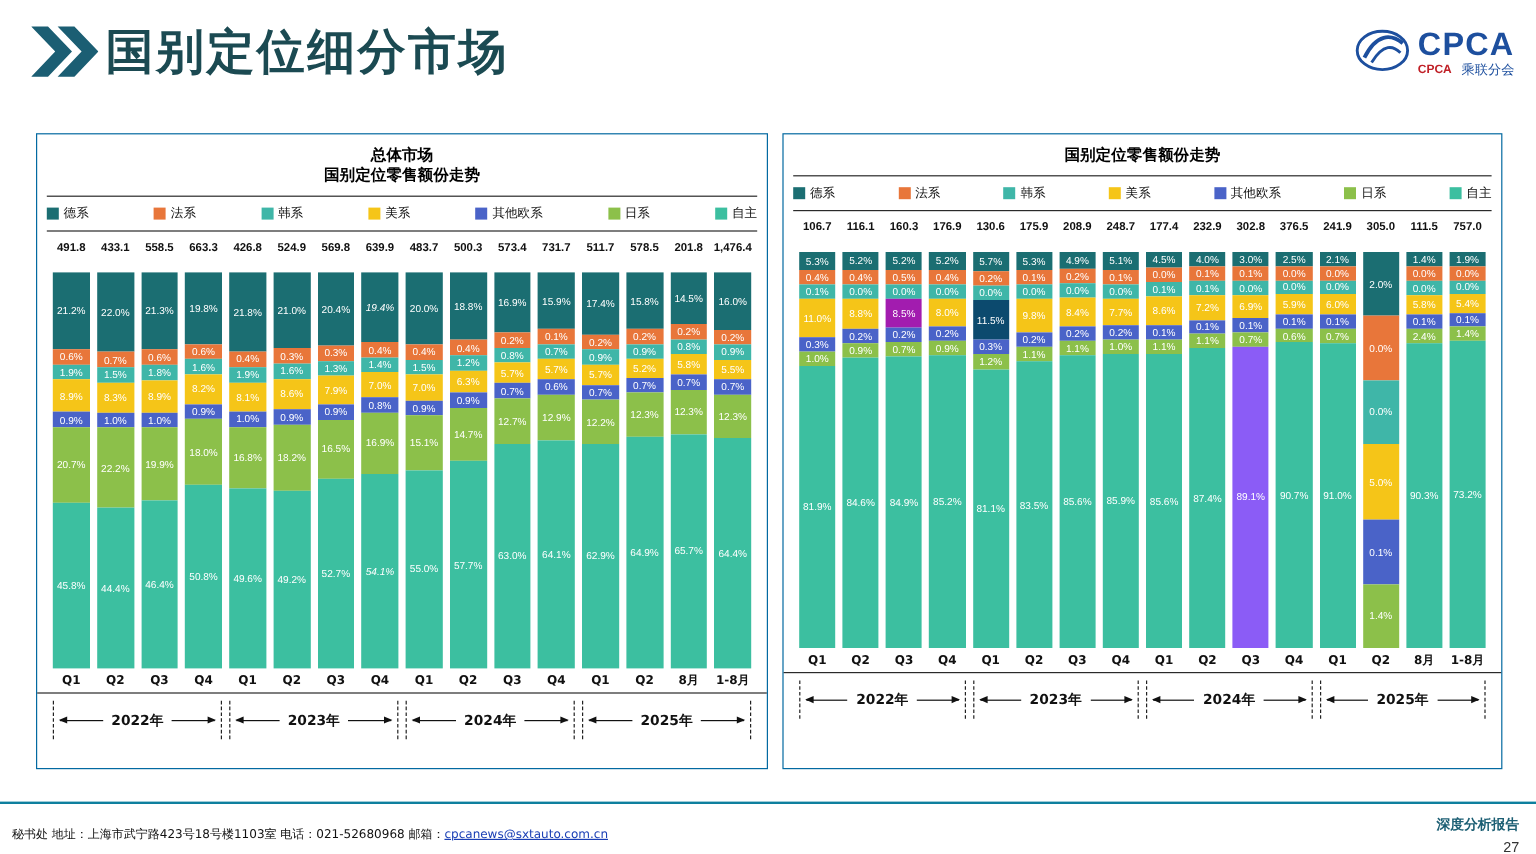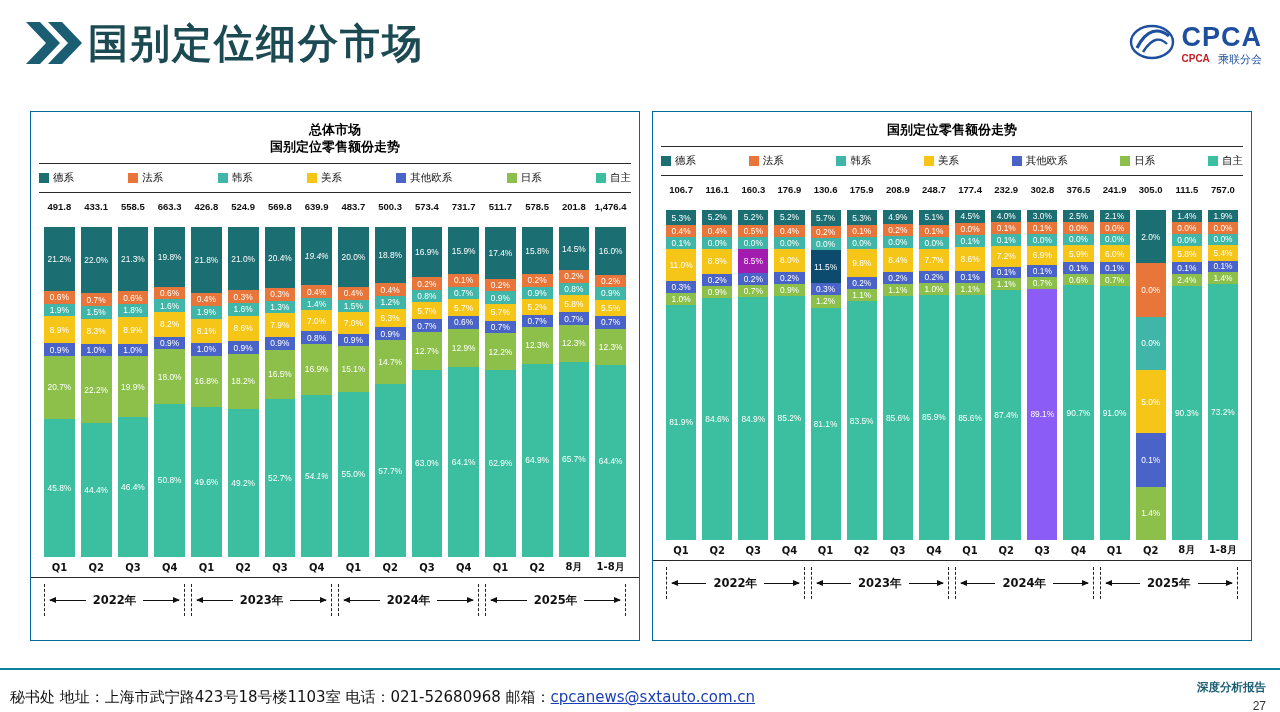--- a/index.html
+++ b/index.html
@@ -87,21 +87,21 @@
     position:relative;z-index:2;background:#fff;padding:0 7px;font-size:11.5px;font-weight:bold;color:#111;
     font-family:"DejaVu Sans","Liberation Sans",sans-serif;
   }
 
   
   .footer-rule{position:absolute;left:0;top:668px;width:1280px;height:2px;background:#0e7f9e;}
   .footer{
     position:absolute;left:0;top:672px;width:1280px;height:40px;background:#ffffff;
   }
   .footer-text{
-    position:absolute;left:10px;top:16px;font-size:15px;color:#111;
+    position:absolute;left:10px;top:16px;font-size:10px;color:#111;
     font-family:"DejaVu Sans","Liberation Sans",sans-serif;
   }
   .footer-text .mail{color:#1a3fb5;text-decoration:underline;}
   .footer-right{
     position:absolute;right:14px;top:8px;text-align:right;
   }
   .footer-brand{font-size:11.5px;color:#1b5e73;font-weight:bold;font-family:"DejaVu Sans","Liberation Sans",sans-serif;}
   .footer-page{font-size:12px;color:#333;margin-top:4px;font-family:"Liberation Sans",sans-serif;}
 </style>
 </head>

